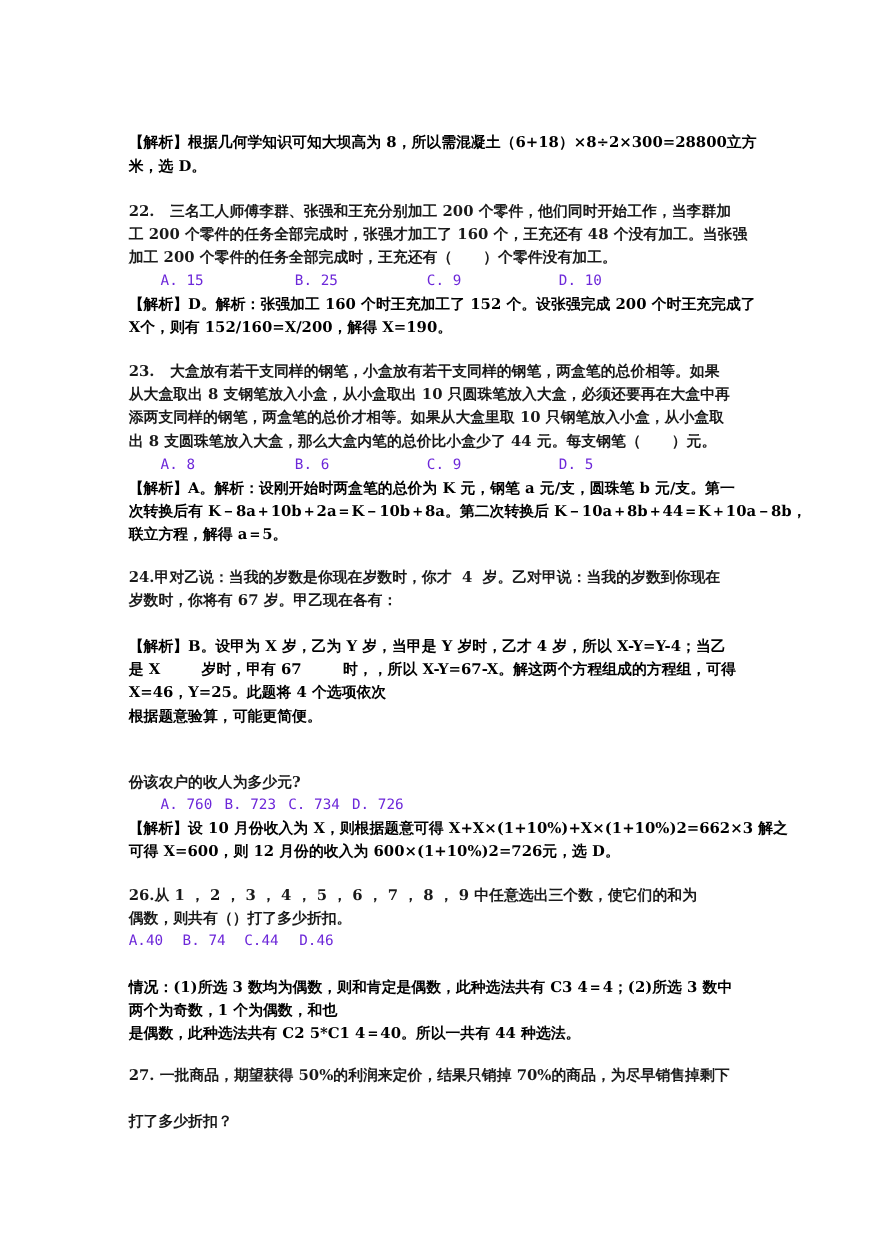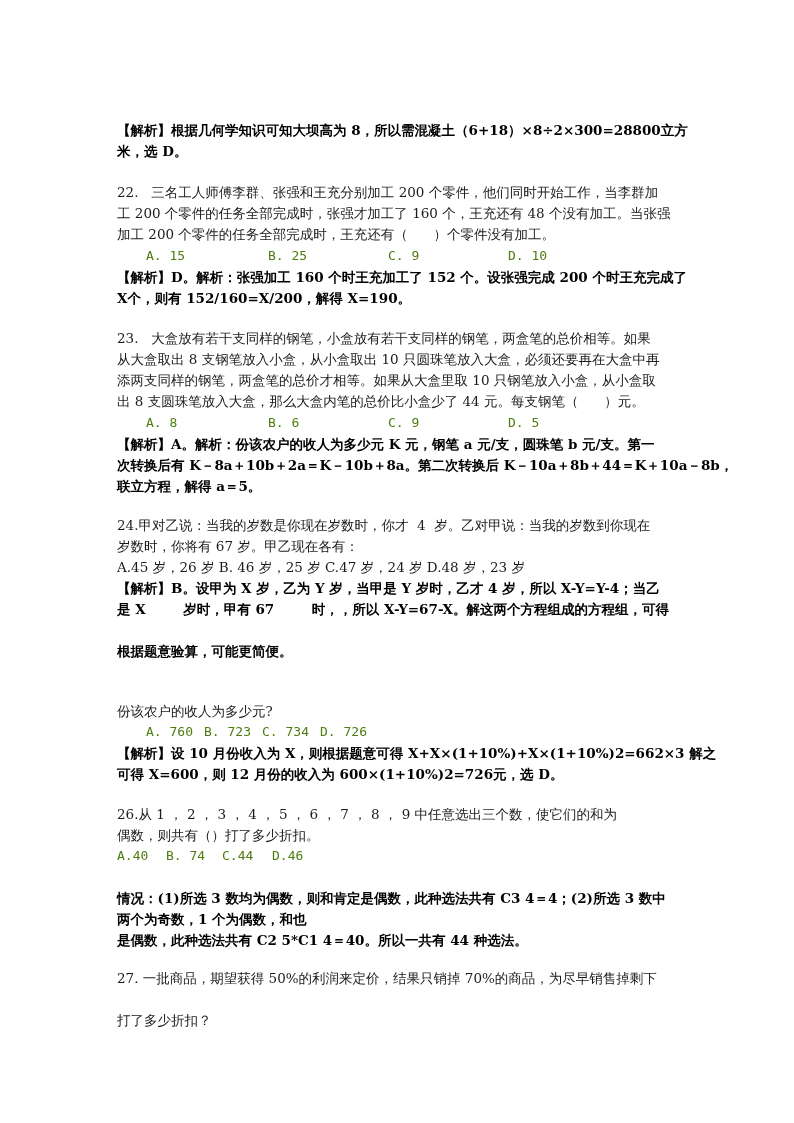--- a/index.html
+++ b/index.html
@@ -1,22 +1,22 @@
 <!DOCTYPE html>
 <html><head>
   <meta charset="utf-8">
   <style>
     html, body { margin: 0; padding: 0; background: #ffffff; }
     body { width: 794px; height: 1123px; position: relative; overflow: hidden;
            font-family: "DejaVu Serif", "Liberation Serif", serif; color: #111; }
     .page { position: absolute; left: 0; top: 0; width: 794px; height: 1123px; background: #fff; }
     .line { position: absolute; left: 117px; font-size: 13.5px; line-height: 20px; white-space: pre; }
-    .q { font-weight: normal; color: #1a1a1a; }
+    .q { font-weight: bold; color: #1a1a1a; }
     .a { font-weight: bold; color: #000; }
-    .opt { position: absolute; font-size: 13px; line-height: 20px; white-space: pre; color: #4d7c0f;
+    .opt { position: absolute; font-size: 13px; line-height: 20px; white-space: pre; color: #6d28d9;
            font-family: "DejaVu Sans Mono", "Liberation Mono", monospace; }
   </style>
 </head>
 <body>
 
 <div class="page">
 
   <div class="line a" style="top:120px">【解析】根据几何学知识可知大坝高为 8，所以需混凝土（6+18）×8÷2×300=28800立方</div>
   <div class="line a" style="top:141px">米，选 D。</div>
 
@@ -31,29 +31,29 @@
   <div class="line a" style="top:288px">X个，则有 152/160=X/200，解得 X=190。</div>
 
   <div class="line q" style="top:328px">23.   大盒放有若干支同样的钢笔，小盒放有若干支同样的钢笔，两盒笔的总价相等。如果</div>
   <div class="line q" style="top:349px">从大盒取出 8 支钢笔放入小盒，从小盒取出 10 只圆珠笔放入大盒，必须还要再在大盒中再</div>
   <div class="line q" style="top:370px">添两支同样的钢笔，两盒笔的总价才相等。如果从大盒里取 10 只钢笔放入小盒，从小盒取</div>
   <div class="line q" style="top:391px">出 8 支圆珠笔放入大盒，那么大盒内笔的总价比小盒少了 44 元。每支钢笔（      ）元。</div>
   <div class="opt" style="top:413px;left:146px">A. 8</div>
   <div class="opt" style="top:413px;left:268px">B. 6</div>
   <div class="opt" style="top:413px;left:388px">C. 9</div>
   <div class="opt" style="top:413px;left:508px">D. 5</div>
-  <div class="line a" style="top:434px">【解析】A。解析：份该农户的收人为多少元 K 元，钢笔 a 元/支，圆珠笔 b 元/支。第一</div>
+  <div class="line a" style="top:434px">【解析】A。解析：设刚开始时两盒笔的总价为 K 元，钢笔 a 元/支，圆珠笔 b 元/支。第一</div>
   <div class="line a" style="top:455px">次转换后有 K－8a＋10b＋2a＝K－10b＋8a。第二次转换后 K－10a＋8b＋44＝K＋10a－8b，</div>
   <div class="line a" style="top:476px">联立方程，解得 a＝5。</div>
 
   <div class="line q" style="top:515px">24.甲对乙说：当我的岁数是你现在岁数时，你才  4  岁。乙对甲说：当我的岁数到你现在</div>
   <div class="line q" style="top:536px">岁数时，你将有 67 岁。甲乙现在各有：</div>
-  <div class="line q" style="top:557px">A.45 岁，26 岁 B. 46 岁，25 岁 C.47 岁，24 岁 D.48 岁，23 岁</div>
   <div class="line a" style="top:578px">【解析】B。设甲为 X 岁，乙为 Y 岁，当甲是 Y 岁时，乙才 4 岁，所以 X-Y=Y-4；当乙</div>
   <div class="line a" style="top:599px">是 X        岁时，甲有 67        时，，所以 X-Y=67-X。解这两个方程组成的方程组，可得</div>
+  <div class="line a" style="top:620px">X=46，Y=25。此题将 4 个选项依次</div>
   <div class="line a" style="top:641px">根据题意验算，可能更简便。</div>
 
   <div class="line q" style="top:701px">份该农户的收人为多少元?</div>
   <div class="opt" style="top:722px;left:146px">A. 760</div>
   <div class="opt" style="top:722px;left:204px">B. 723</div>
   <div class="opt" style="top:722px;left:262px">C. 734</div>
   <div class="opt" style="top:722px;left:320px">D. 726</div>
   <div class="line a" style="top:743px">【解析】设 10 月份收入为 X，则根据题意可得 X+X×(1+10%)+X×(1+10%)2=662×3 解之</div>
   <div class="line a" style="top:764px">可得 X=600，则 12 月份的收入为 600×(1+10%)2=726元，选 D。</div>
 

